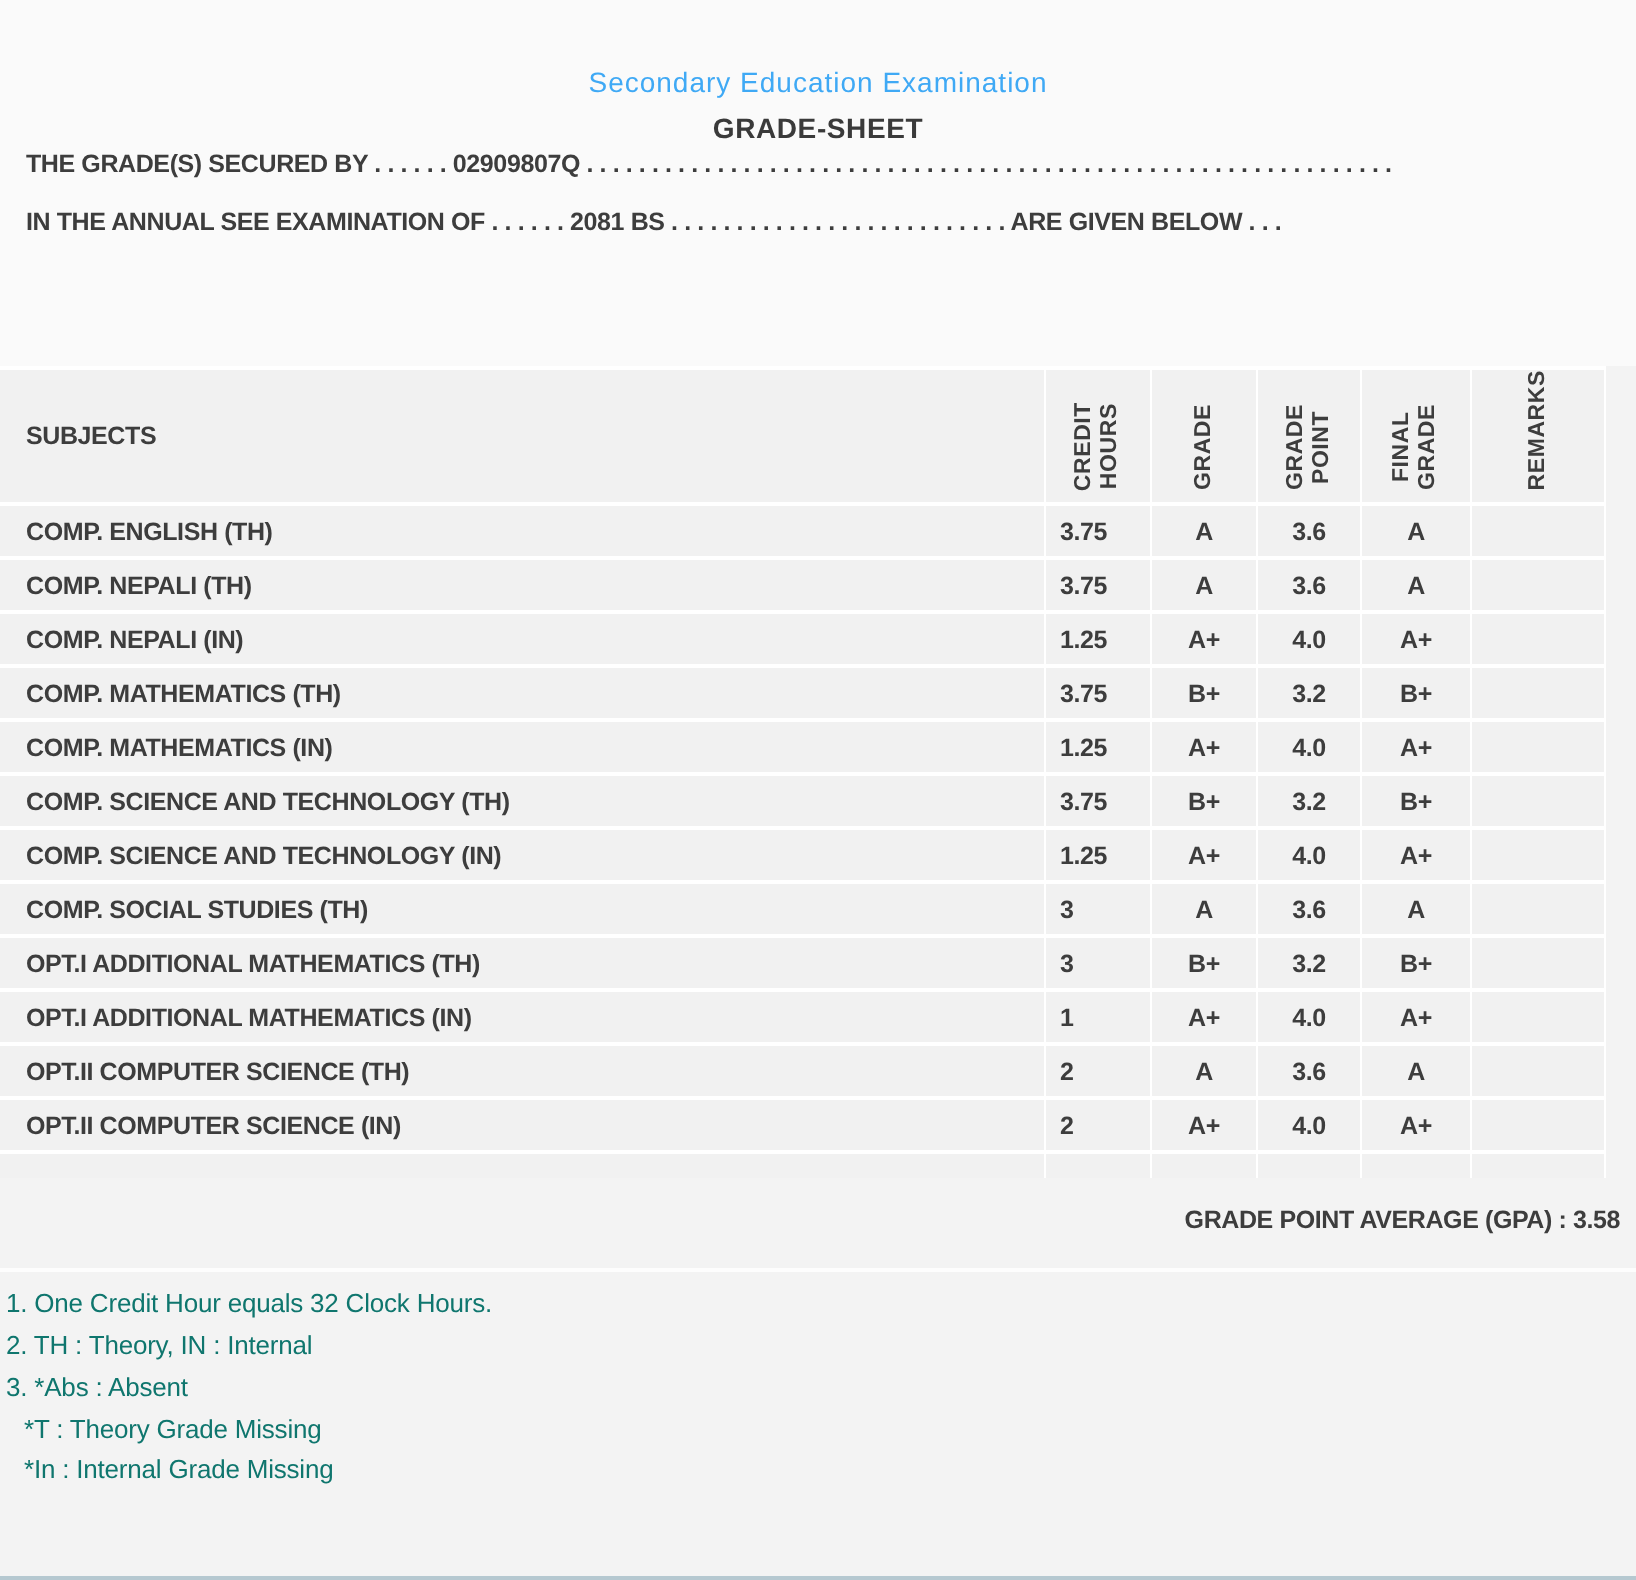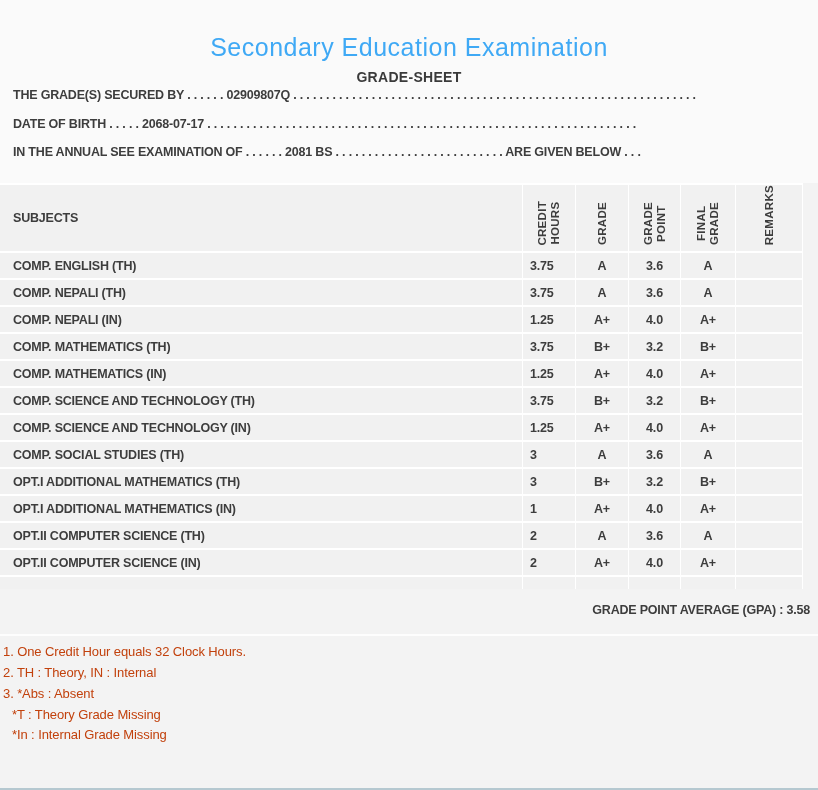--- a/index.html
+++ b/index.html
@@ -11,21 +11,21 @@
     position: relative;
   }
   .top-section {
     background: #fafafa;
     height: 183px;
     width: 818px;
   }
   .page-title {
     padding-top: 33px;
     text-align: center;
-    font-size: 25px;
+    font-size: 14px;
     font-weight: 400;
     color: #3fa9f5;
     letter-spacing: 0.5px;
   }
   .subtitle {
     margin-top: 7px;
     text-align: center;
     font-size: 14px;
     font-weight: 700;
     letter-spacing: 0.3px;
@@ -95,42 +95,41 @@
   }
   .notes-divider {
     margin-top: 17px;
     border-top: 2px solid #fdfdfd;
     width: 818px;
   }
   .notes { margin-top: 6px; position: relative; z-index: 1; }
   .note-line {
     font-size: 13px;
     line-height: 20.8px;
-    color: #c2410c;
+    color: #0f766e;
     padding-left: 3px;
     letter-spacing: -0.1px;
   }
   .note-line.indent { padding-left: 12px; }
   .bottom-bar {
     position: absolute;
     left: 0; bottom: 0;
     width: 818px; height: 2px;
     background: #b5c8d0;
     z-index: 0;
   }
 </style>
 </head>
 <body>
 
 <div class="top-section">
   <div class="page-title">Secondary Education Examination</div>
   <div class="subtitle">GRADE-SHEET</div>
   <div class="info-lines">
     <div class="info-line">THE GRADE(S) SECURED BY . . . . . . 02909807Q . . . . . . . . . . . . . . . . . . . . . . . . . . . . . . . . . . . . . . . . . . . . . . . . . . . . . . . . . . . . . .</div>
-    <div class="info-line">DATE OF BIRTH . . . . . 2068-07-17 . . . . . . . . . . . . . . . . . . . . . . . . . . . . . . . . . . . . . . . . . . . . . . . . . . . . . . . . . . . . . . . . . .</div>
     <div class="info-line">IN THE ANNUAL SEE EXAMINATION OF . . . . . . 2081 BS . . . . . . . . . . . . . . . . . . . . . . . . . . ARE GIVEN BELOW . . .</div>
   </div>
 </div>
 
 <table class="grades">
   <colgroup>
     <col class="c-subject">
       <col class="c-credit">
       <col class="c-grade">
     <col class="c-point">

